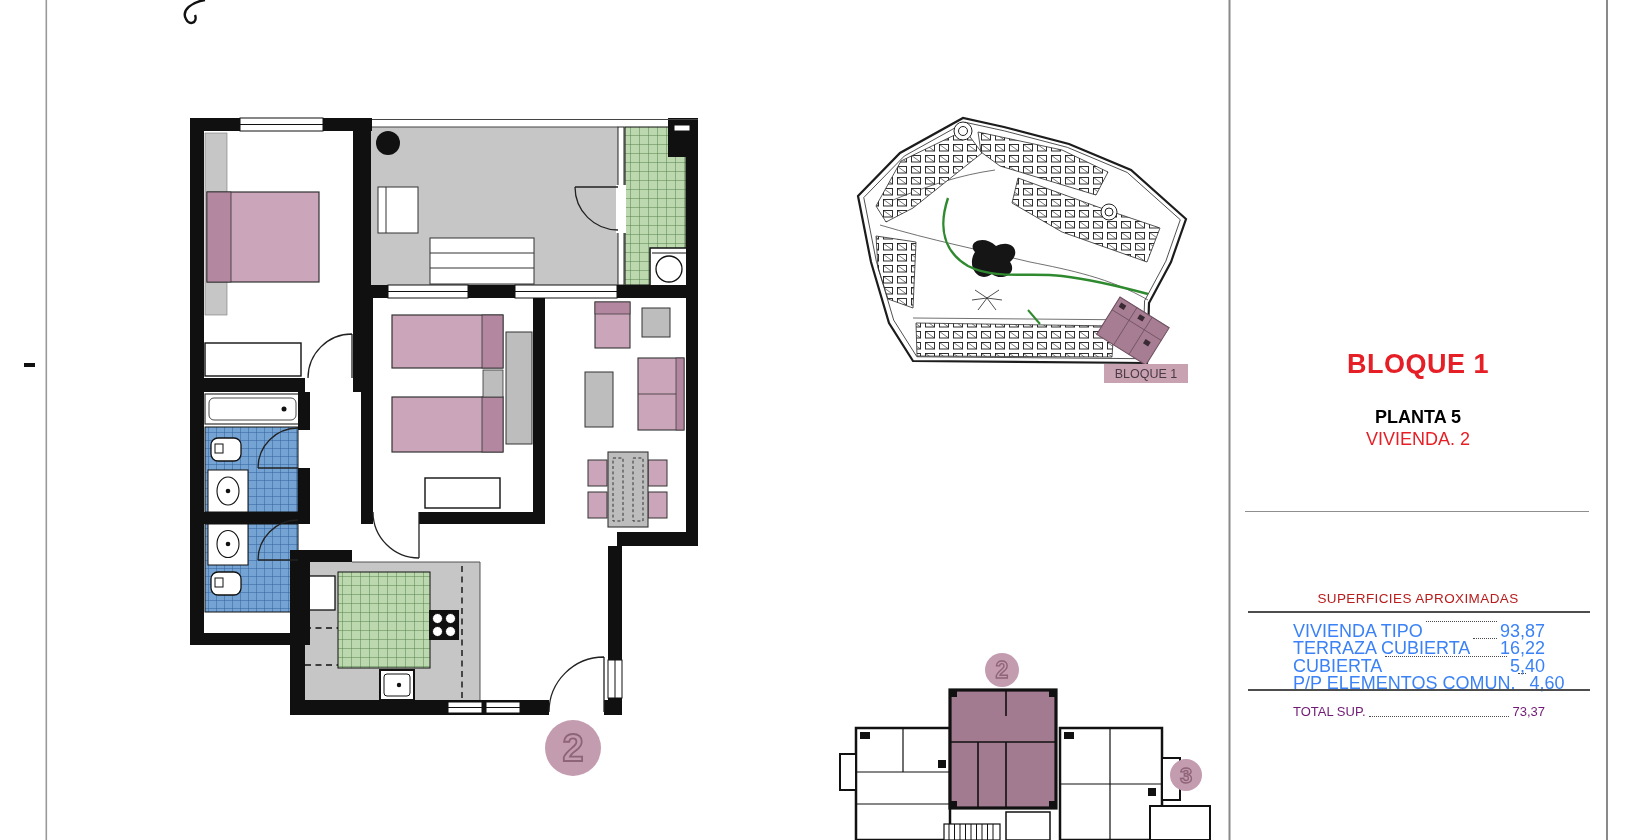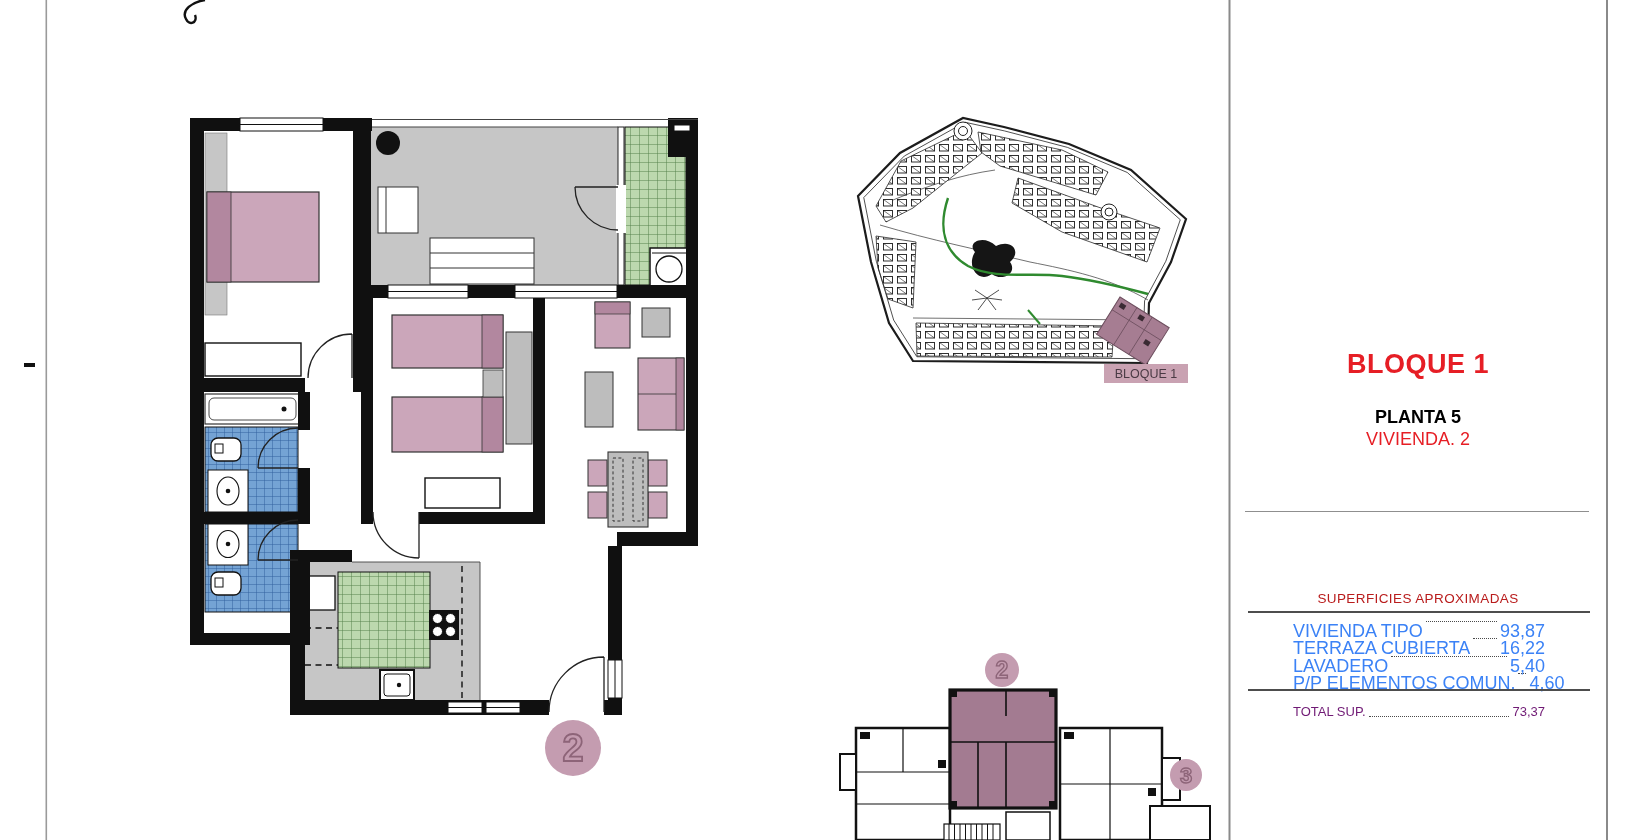--- a/index.html
+++ b/index.html
@@ -299,21 +299,21 @@
       <span class="slabel">VIVIENDA TIPO</span>
       <span class="lead"></span>
       <span class="sval">93,87</span>
     </div>
     <div class="srow">
       <span class="slabel">TERRAZA CUBIERTA</span>
       <span class="lead"></span>
       <span class="sval">16,22</span>
     </div>
     <div class="srow">
-      <span class="slabel">LAVADERO</span>
+      <span class="slabel">CUBIERTA</span>
       <span class="lead"></span>
       <span class="sval">5,40</span>
     </div>
     <div class="srow">
       <span class="slabel">P/P ELEMENTOS COMUN.</span>
       <span class="lead"></span>
       <span class="sval">4,60</span>
     </div>
   </div>
 

